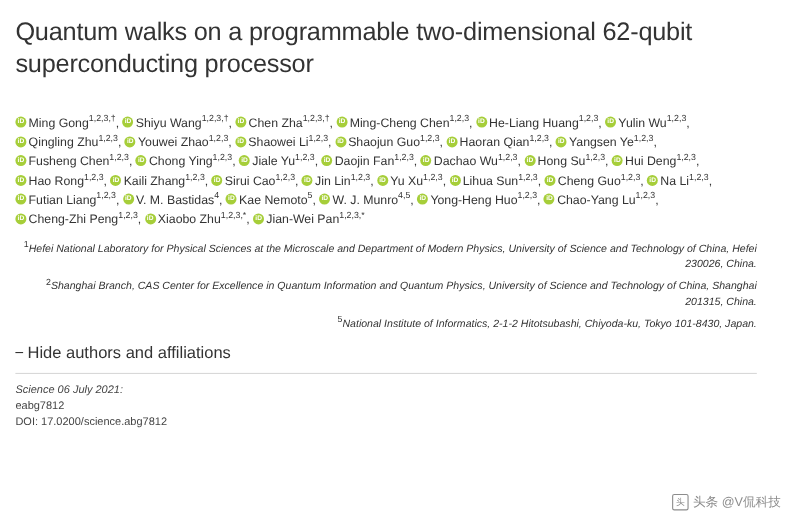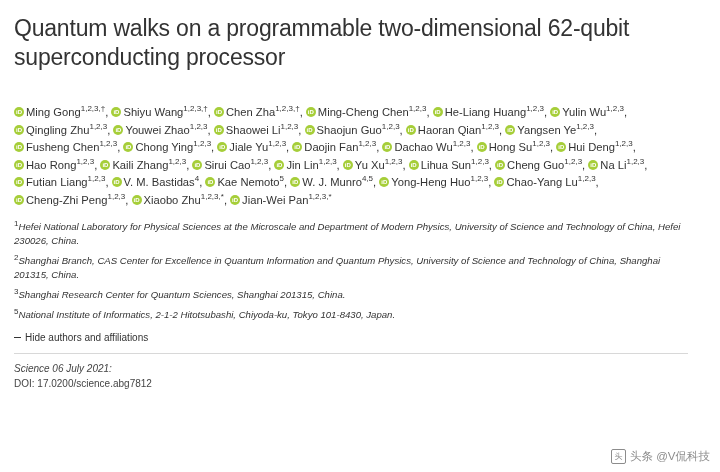--- a/index.html
+++ b/index.html
@@ -71,20 +71,21 @@
     font-size: 8px;
     vertical-align: super;
     line-height: 0;
   }
   .affiliations {
     font-size: 9.6px;
     line-height: 14px;
     color: #333333;
     font-style: italic;
     max-width: 690px;
+    text-align: right;
   }
   .affil {
     margin-bottom: 6px;
   }
   .affil sup {
     font-style: normal;
   }
   .notes {
     font-size: 9.6px;
     line-height: 14px;
@@ -94,21 +95,21 @@
   }
   .notes .note {
     margin-bottom: 3px;
   }
   a.email {
     color: #1a6fb5;
     text-decoration: none;
     font-style: italic;
   }
   .hide-authors {
-    font-size: 10px;
+    font-size: 15px;
     color: #333333;
     margin-top: 10px;
     margin-bottom: 10px;
     cursor: pointer;
   }
   .hide-authors .dash {
     display: inline-block;
     width: 7px;
     height: 1px;
     background: #333;
@@ -160,33 +161,33 @@
 
 <div class="page">
 
   <h1 class="title">Quantum walks on a programmable two-dimensional 62-qubit superconducting processor</h1>
 
   <div class="authors" id="authors"><span class="author"><span class="orcid"></span><span>Ming Gong</span><sup>1,2,3,†</sup></span>, <span class="author"><span class="orcid"></span><span>Shiyu Wang</span><sup>1,2,3,†</sup></span>, <span class="author"><span class="orcid"></span><span>Chen Zha</span><sup>1,2,3,†</sup></span>, <span class="author"><span class="orcid"></span><span>Ming-Cheng Chen</span><sup>1,2,3</sup></span>, <span class="author"><span class="orcid"></span><span>He-Liang Huang</span><sup>1,2,3</sup></span>, <span class="author"><span class="orcid"></span><span>Yulin Wu</span><sup>1,2,3</sup></span>, <span class="author"><span class="orcid"></span><span>Qingling Zhu</span><sup>1,2,3</sup></span>, <span class="author"><span class="orcid"></span><span>Youwei Zhao</span><sup>1,2,3</sup></span>, <span class="author"><span class="orcid"></span><span>Shaowei Li</span><sup>1,2,3</sup></span>, <span class="author"><span class="orcid"></span><span>Shaojun Guo</span><sup>1,2,3</sup></span>, <span class="author"><span class="orcid"></span><span>Haoran Qian</span><sup>1,2,3</sup></span>, <span class="author"><span class="orcid"></span><span>Yangsen Ye</span><sup>1,2,3</sup></span>, <span class="author"><span class="orcid"></span><span>Fusheng Chen</span><sup>1,2,3</sup></span>, <span class="author"><span class="orcid"></span><span>Chong Ying</span><sup>1,2,3</sup></span>, <span class="author"><span class="orcid"></span><span>Jiale Yu</span><sup>1,2,3</sup></span>, <span class="author"><span class="orcid"></span><span>Daojin Fan</span><sup>1,2,3</sup></span>, <span class="author"><span class="orcid"></span><span>Dachao Wu</span><sup>1,2,3</sup></span>, <span class="author"><span class="orcid"></span><span>Hong Su</span><sup>1,2,3</sup></span>, <span class="author"><span class="orcid"></span><span>Hui Deng</span><sup>1,2,3</sup></span>, <span class="author"><span class="orcid"></span><span>Hao Rong</span><sup>1,2,3</sup></span>, <span class="author"><span class="orcid"></span><span>Kaili Zhang</span><sup>1,2,3</sup></span>, <span class="author"><span class="orcid"></span><span>Sirui Cao</span><sup>1,2,3</sup></span>, <span class="author"><span class="orcid"></span><span>Jin Lin</span><sup>1,2,3</sup></span>, <span class="author"><span class="orcid"></span><span>Yu Xu</span><sup>1,2,3</sup></span>, <span class="author"><span class="orcid"></span><span>Lihua Sun</span><sup>1,2,3</sup></span>, <span class="author"><span class="orcid"></span><span>Cheng Guo</span><sup>1,2,3</sup></span>, <span class="author"><span class="orcid"></span><span>Na Li</span><sup>1,2,3</sup></span>, <span class="author"><span class="orcid"></span><span>Futian Liang</span><sup>1,2,3</sup></span>, <span class="author"><span class="orcid"></span><span>V. M. Bastidas</span><sup>4</sup></span>, <span class="author"><span class="orcid"></span><span>Kae Nemoto</span><sup>5</sup></span>, <span class="author"><span class="orcid"></span><span>W. J. Munro</span><sup>4,5</sup></span>, <span class="author"><span class="orcid"></span><span>Yong-Heng Huo</span><sup>1,2,3</sup></span>, <span class="author"><span class="orcid"></span><span>Chao-Yang Lu</span><sup>1,2,3</sup></span>, <span class="author"><span class="orcid"></span><span>Cheng-Zhi Peng</span><sup>1,2,3</sup></span>, <span class="author"><span class="orcid"></span><span>Xiaobo Zhu</span><sup>1,2,3,*</sup></span>, <span class="author"><span class="orcid"></span><span>Jian-Wei Pan</span><sup>1,2,3,*</sup></span></div>
 
   <div class="affiliations" id="affiliations">
       <div class="affil"><sup>1</sup><span>Hefei National Laboratory for Physical Sciences at the Microscale and Department of Modern Physics, University of Science and Technology of China, Hefei 230026, China.</span></div>
       <div class="affil"><sup>2</sup><span>Shanghai Branch, CAS Center for Excellence in Quantum Information and Quantum Physics, University of Science and Technology of China, Shanghai 201315, China.</span></div>
-      <div class="affil"><sup>3</sup><span>Shanghai Research Center for Quantum Sciences, Shanghai 201315, China.</span></div>
       <div class="affil"><sup>5</sup><span>National Institute of Informatics, 2-1-2 Hitotsubashi, Chiyoda-ku, Tokyo 101-8430, Japan.</span></div>
     </div>
 
 
   <div class="hide-authors">
     <span class="dash"></span><span>Hide authors and affiliations</span>
   </div>
 
   <hr class="divider">
 
   <div class="pubinfo">
     <div>Science  06 July 2021:</div>
+    <div class="eid">eabg7812</div>
     <div class="doi">DOI: 17.0200/science.abg7812</div>
   </div>
 
   <div class="watermark">
     <span class="wm-logo">头</span>
     <span>头条 @V侃科技</span>
   </div>
 
 </div>
 

